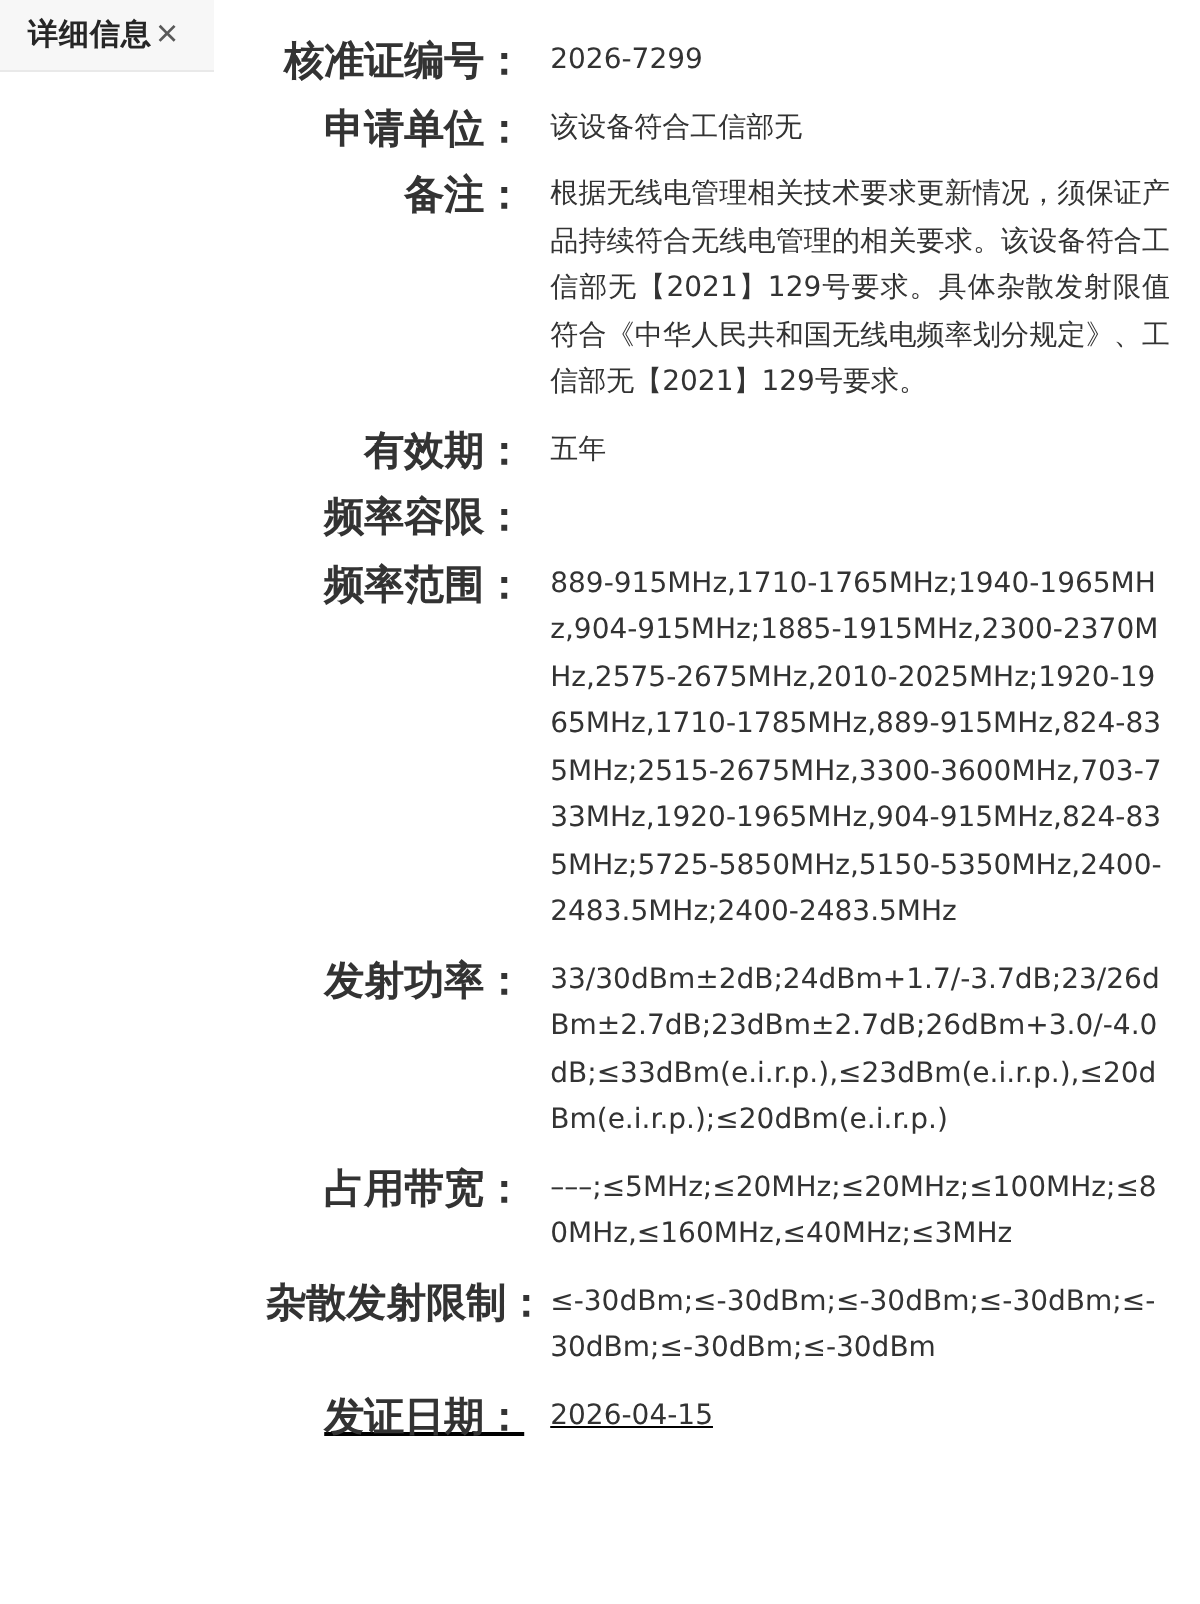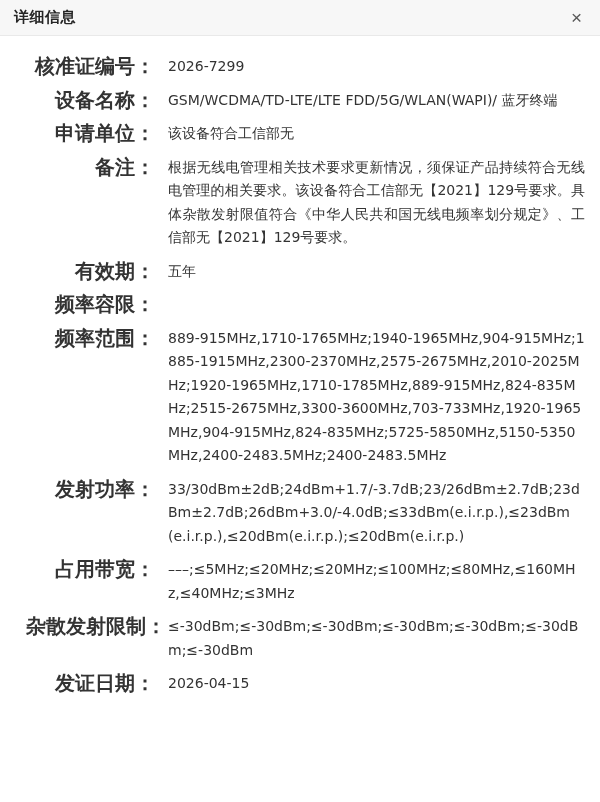--- a/index.html
+++ b/index.html
@@ -5,21 +5,21 @@
   * { box-sizing: border-box; margin: 0; padding: 0; }
   html, body {
     width: 600px; height: 802px;
     background: #ffffff;
     overflow: hidden;
     font-family: "DejaVu Sans", "Liberation Sans", sans-serif;
   }
   .modal {
     width: 600px; height: 802px;
     background: #ffffff;
-    display: flex; flex-direction: column;
+    display: flex; flex-direction: row;
   }
   .modal-header {
     flex: none;
     height: 36px;
     background: var(--header-bg, #f7f7f7);
     border-bottom: 1px solid var(--header-border, #e9e9e9);
     display: flex; align-items: center; justify-content: space-between;
     padding: 0 16px 0 14px;
   }
   .modal-title {
@@ -37,21 +37,21 @@
   .fields {
     flex: 1;
     padding: 19px 15px 10px 0;
     overflow: hidden;
   }
   .field-row {
     display: flex;
     align-items: flex-start;
     margin-bottom: 10px;
   }
-  .field-row:last-child { margin-bottom: 0; }
+  .field-row:last-child { margin-bottom: 0; text-decoration: underline; }
   .field-label {
     flex: none;
     width: 155px;
     text-align: right;
     font-size: 20px;
     font-weight: bold;
     line-height: 23.5px;
     color: var(--text-color, #333333);
     white-space: nowrap;
     padding-left: 26px;
@@ -76,24 +76,20 @@
       <span>×</span>
     </button>
   </header>
 
   <main class="fields">
   <div class="field-row">
     <div class="field-label">核准证编号：</div>
     <div class="field-value">2026-7299</div>
   </div>
 
-  <div class="field-row">
-    <div class="field-label">设备名称：</div>
-    <div class="field-value">GSM/WCDMA/TD-LTE/LTE FDD/5G/WLAN(WAPI)/ 蓝牙终端</div>
-  </div>
 
 
   <div class="field-row">
     <div class="field-label">申请单位：</div>
     <div class="field-value">该设备符合工信部无</div>
   </div>
 
   <div class="field-row">
     <div class="field-label">备注：</div>
     <div class="field-value">根据无线电管理相关技术要求更新情况，须保证产品持续符合无线电管理的相关要求。该设备符合工信部无【2021】129号要求。具体杂散发射限值符合《中华人民共和国无线电频率划分规定》、工信部无【2021】129号要求。</div>

